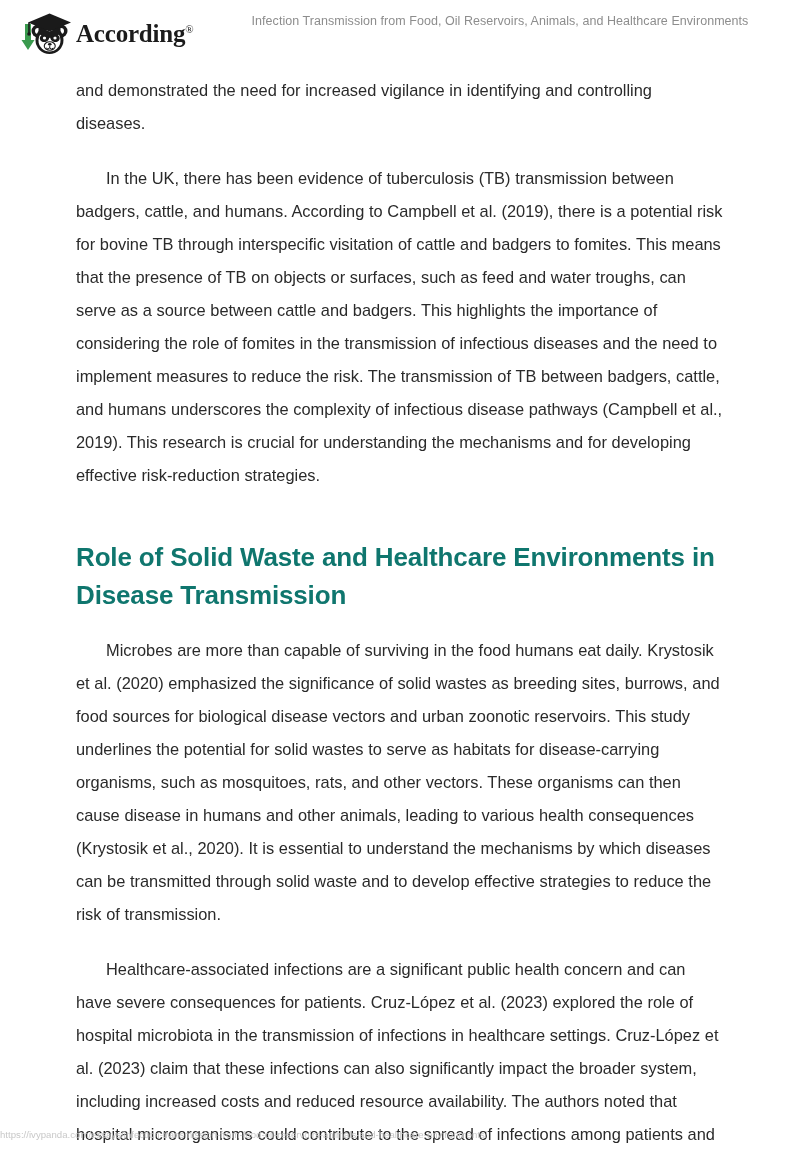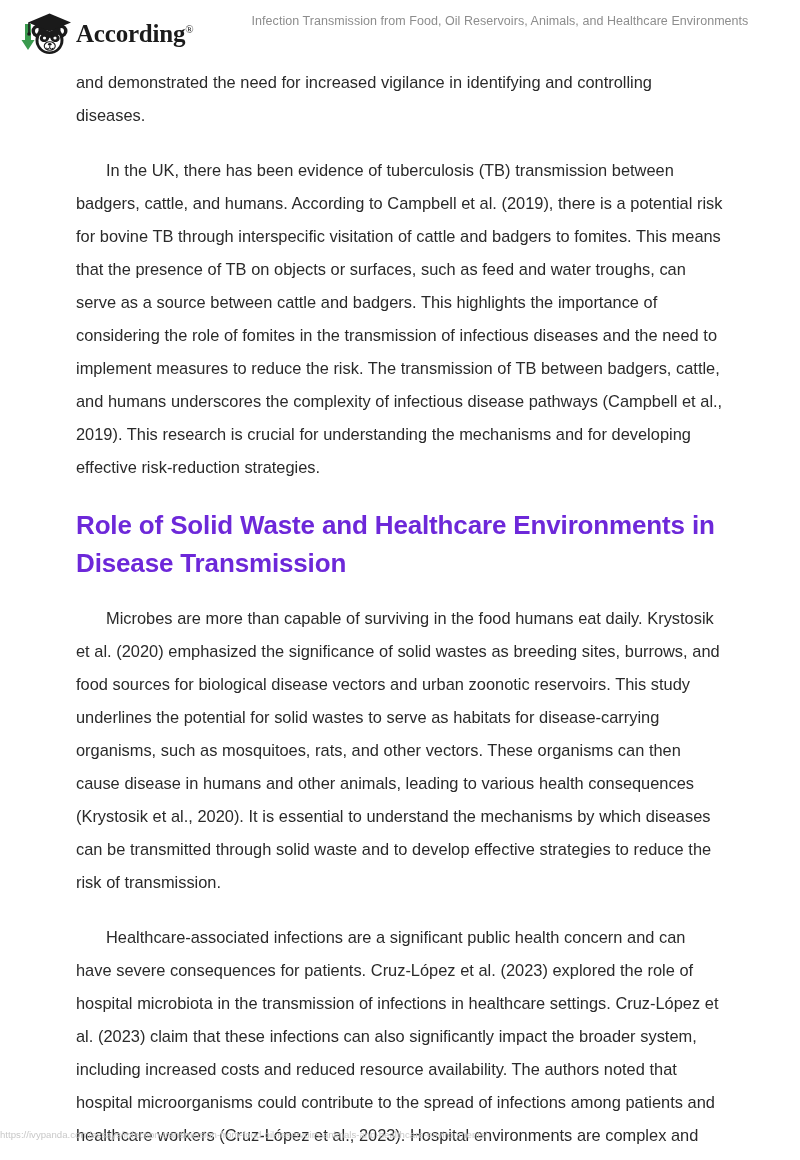--- a/index.html
+++ b/index.html
@@ -67,37 +67,37 @@
   }
 
   
   .doc-body {
     position: absolute;
     top: 62px;
     left: 76px;
     width: 648px;
   }
   p.para {
-    margin: 4px 0 22px 0;
+    margin: 12px 0 22px 0;
     font-size: 16.4px;
     line-height: 33px;
     text-align: left;
     color: #2a2a2a;
     text-indent: 30px;
     word-spacing: 0.1px;
   }
   p.para.no-indent {
     text-indent: 0;
   }
   h2.section-heading {
-    margin: 22px 0 20px 0;
+    margin: 46px 0 20px 0;
     font-size: 26px;
     line-height: 38px;
     font-weight: bold;
-    color: #6d28d9;
+    color: #0f766e;
     letter-spacing: -0.15px;
   }
 
   
   .page-footer {
     position: absolute;
     left: 0;
     bottom: 18px;
     width: 800px;
     text-align: left;

